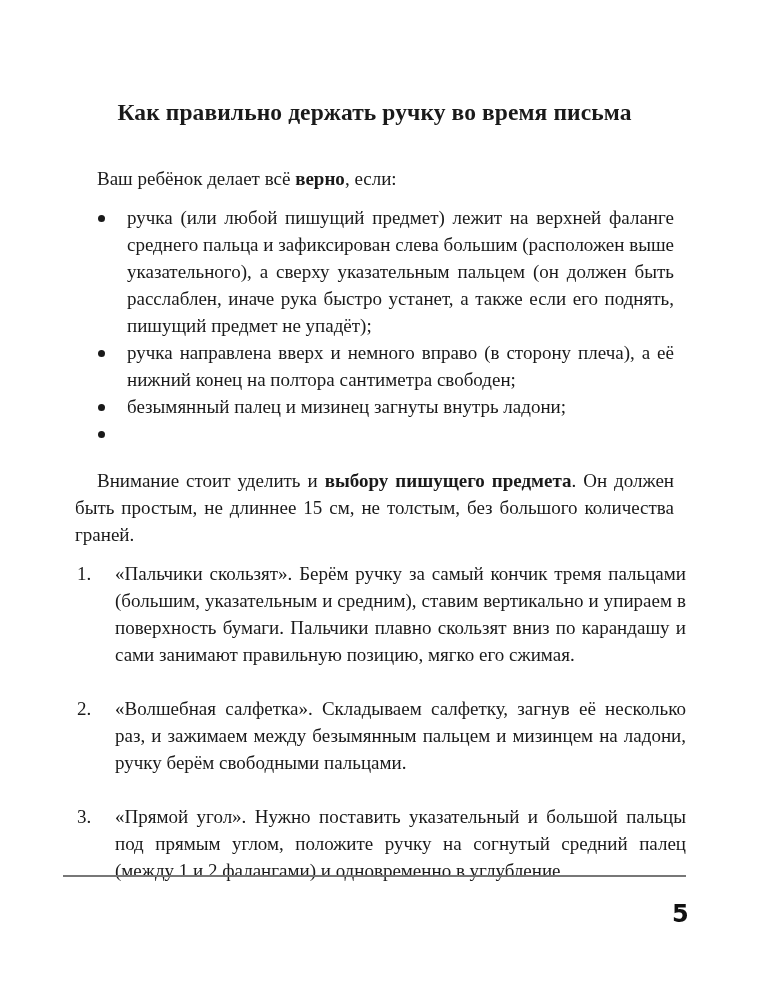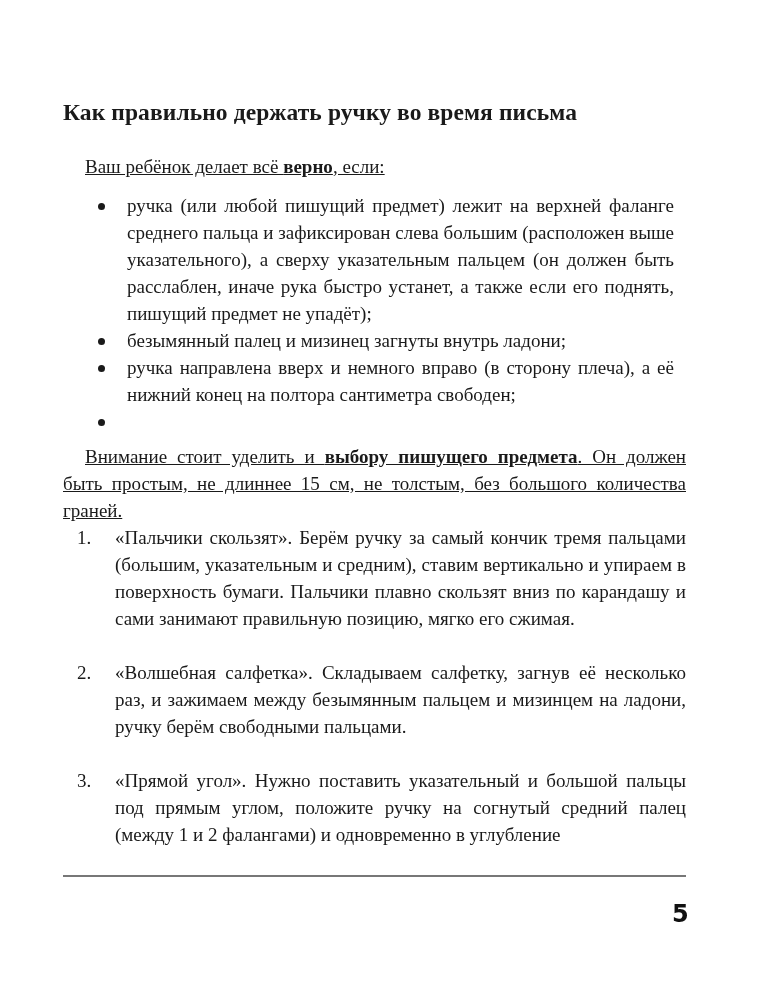--- a/index.html
+++ b/index.html
@@ -1,23 +1,23 @@
 <!DOCTYPE html>
 <html><head>
   <meta charset="utf-8">
   <style>
     html, body { margin: 0; padding: 0; background: #ffffff; }
     body { width: 762px; height: 1000px; position: relative; overflow: hidden;
            font-family: "Liberation Serif", "DejaVu Serif", serif; color: #1a1a1a; }
     .page { position: absolute; left: 0; top: 0; width: 762px; height: 1000px; }
-    .title { position: absolute; left: 63px; width: 623px; top: 99px; text-align: left;
+    .title { position: absolute; left: 63px; width: 623px; top: 99px; text-align: center;
              font-weight: bold; font-size: 23.5px; letter-spacing: 0.1px; white-space: nowrap; }
     .text { position: absolute; left: 63px; width: 623px; font-size: 19px; line-height: 27px;
             text-align: justify; }
-    .block { margin: 0; text-decoration: underline; }
+    .block { margin: 12px; }
     .indent { text-indent: 22px; }
     .bullets { list-style: none; margin: 12px; padding: 0; }
     .bullets li { position: relative; padding-left: 52px; }
     .bullets li .dot { position: absolute; left: 23px; top: 11px; width: 7px; height: 7px;
                        background: #1a1a1a; border-radius: 50%; }
     .numbered { list-style: none; margin: 0; padding: 0; }
     .numbered li { position: relative; padding-left: 52px; }
     .numbered li .num { position: absolute; left: 14px; top: 0; }
     b { font-weight: bold; }
     .rule { position: absolute; left: 63px; top: 875px; width: 623px; height: 2px; background: #777; }
@@ -31,22 +31,22 @@
 <div class="page">
 
   <div class="title">Как правильно держать ручку во время письма</div>
 
   <div class="text" style="top:153px;">
 
     <p class="block indent"><span>Ваш ребёнок делает всё </span><b>верно</b><span>, если:</span></p>
 
     <ul class="bullets">
       <li><span class="dot"></span><span>ручка (или любой пишущий предмет) лежит на верхней фаланге среднего пальца и зафиксирован слева большим (расположен выше указательного), а сверху указательным пальцем (он должен быть расслаблен, иначе рука быстро устанет, а также если его поднять, пишущий предмет не упадёт);</span></li>
+      <li><span class="dot"></span><span>ручка направлена вверх и немного вправо (в сторону плеча), а её нижний конец на полтора сантиметра свободен;</span></li>
       <li><span class="dot"></span><span>безымянный палец и мизинец загнуты внутрь ладони;</span></li>
-      <li><span class="dot"></span><span>ручка направлена вверх и немного вправо (в сторону плеча), а её нижний конец на полтора сантиметра свободен;</span></li>
       <li><span class="dot"></span></li>
     </ul>
 
     <div class="gap1"></div>
 
     <p class="block indent"><span>Внимание стоит уделить и </span><b>выбору пишущего предмета</b><span>. Он должен быть простым, не длиннее 15 см, не толстым, без большого количества граней.</span></p>
 
 
     <ol class="numbered">
       <li><span class="num">1.</span><span>«Пальчики скользят». Берём ручку за самый кончик тремя пальцами (большим, указательным и средним), ставим вертикально и упираем в поверхность бумаги. Пальчики плавно скользят вниз по карандашу и сами занимают правильную позицию, мягко его сжимая.</span></li>

